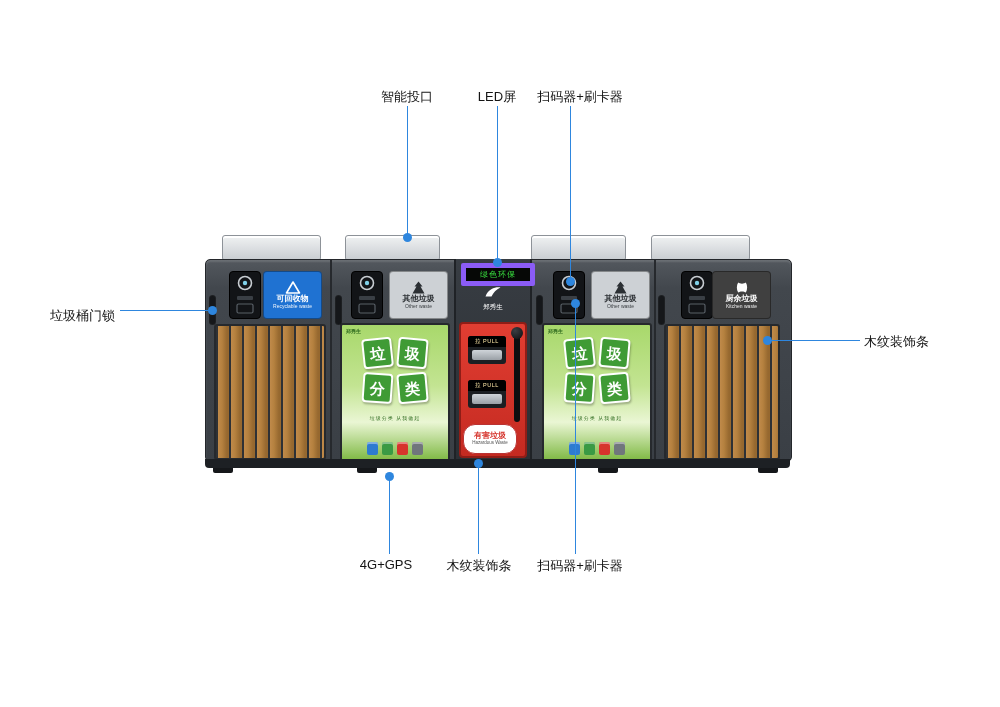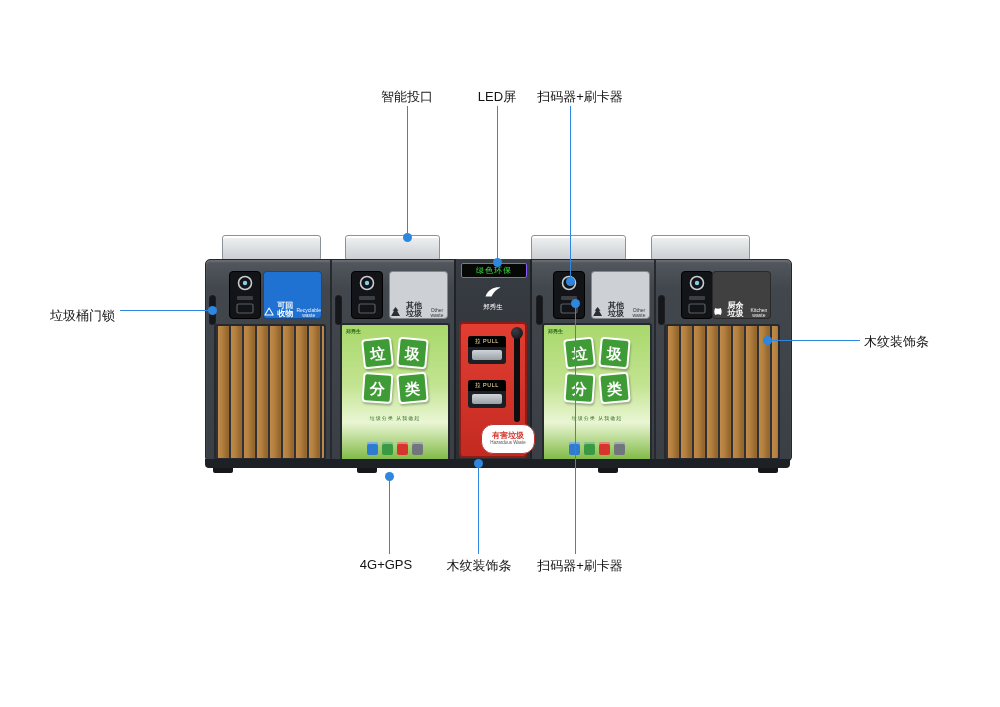--- a/index.html
+++ b/index.html
@@ -17,21 +17,21 @@
   .bodyshell{position:absolute;left:205px;top:259px;width:585px;height:201px;z-index:2;
        background:linear-gradient(180deg,#53585e 0%,#42474d 14%,#3a3f45 100%);
        border:1px solid #24272b;border-radius:5px;box-shadow:inset 0 2px 2px rgba(255,255,255,.14);}
   .divv{position:absolute;top:260px;width:2px;height:199px;background:#26292d;z-index:3;}
   .centercol{position:absolute;left:454px;top:259px;width:78px;height:201px;z-index:3;
        background:linear-gradient(180deg,#383d43,#2b2f34);
        border-left:2px solid #1f2226;border-right:2px solid #1f2226;box-sizing:border-box;}
   .scan{position:absolute;top:271px;width:30px;height:46px;background:#121417;border:1px solid #000;
         border-radius:4px;z-index:4;}
   .sign{position:absolute;top:271px;width:57px;height:46px;border-radius:4px;z-index:4;
-        display:flex;flex-direction:row;align-items:flex-end;justify-content:center;gap:1px;
+        display:flex;flex-direction:column;align-items:center;justify-content:center;gap:1px;
         border:1px solid rgba(0,0,0,.35);text-align:center;}
   .sign-cn{font-size:8px;font-weight:bold;line-height:1;}
   .sign-en{font-size:5px;line-height:1;opacity:.92;}
   .handle{position:absolute;top:296px;width:5px;height:28px;background:#15171a;border-radius:3px;
           box-shadow:0 0 0 1px rgba(0,0,0,.55);z-index:5;}
   .wood{position:absolute;top:324px;height:132px;border:2px solid #26292d;border-radius:3px;z-index:4;
         background:repeating-linear-gradient(90deg,#2e3135 0,#2e3135 2px,#c08a4a 2px,#b5813f 6px,#96682f 11px,#96682f 13px);}
   .poster{position:absolute;top:323px;width:106px;height:135px;border:2px solid #26292d;border-radius:3px;
         overflow:hidden;z-index:4;
         background:linear-gradient(180deg,#a8d86b 0%,#c3e492 45%,#eaf6d4 72%,#7fb944 100%);}
@@ -46,36 +46,36 @@
   .tile:nth-child(2){transform:rotate(5deg);}
   .tile:nth-child(3){transform:rotate(4deg);}
   .tile:nth-child(4){transform:rotate(-5deg);}
   .poster-slogan{position:absolute;left:0;right:0;top:90px;text-align:center;font-size:5px;
                  color:#2f6b1f;letter-spacing:1px;}
   .poster-bins{position:absolute;left:0;right:0;bottom:5px;display:flex;justify-content:center;gap:4px;}
   .pb{width:11px;height:13px;border-radius:2px;display:block;box-shadow:inset 0 2px 0 rgba(255,255,255,.4);}
   .b1{background:#2e7bd0;}.b2{background:#3a9a44;}.b3{background:#d6342c;}.b4{background:#70767c;}
 
   .led{position:absolute;left:461px;top:263px;width:64px;height:13px;background:#060806;
-       border:1px solid #8b5cf6;border-radius:2px;display:flex;align-items:center;justify-content:center;z-index:5;}
+       border:5px solid #8b5cf6;border-radius:2px;display:flex;align-items:center;justify-content:center;z-index:5;}
   .led span{color:#39e03f;font-size:8px;line-height:1;letter-spacing:1px;
             font-family:"DejaVu Sans Mono",monospace;}
   .center-logo{position:absolute;left:454px;top:284px;width:78px;text-align:center;color:#fff;z-index:5;}
   .center-logo .lg-txt{font-size:6.5px;margin-top:1px;}
   .red-panel{position:absolute;left:459px;top:322px;width:68px;height:136px;border-radius:4px;z-index:5;
        background:linear-gradient(180deg,#e23e32,#c42a21);border:2px solid #8f1d17;box-sizing:border-box;}
   .slot{position:absolute;left:7px;width:38px;height:28px;background:#1c1f23;border-radius:3px;overflow:hidden;}
   .slot .pl{height:11px;display:flex;align-items:center;justify-content:center;font-size:5.5px;
             color:#ffe9a8;background:#000;letter-spacing:.5px;}
   .slot .flap{margin:3px auto 0;width:30px;height:10px;border-radius:2px;
               background:linear-gradient(180deg,#cfd4d9,#9aa0a6);}
   .rod{position:absolute;right:5px;top:10px;width:6px;height:88px;background:#0d0e10;border-radius:3px;}
   .rod::before{content:"";position:absolute;left:-3px;top:-7px;width:12px;height:12px;border-radius:50%;
               background:radial-gradient(circle at 35% 30%,#3a3e43,#0d0e10);}
-  .haz-sign{position:absolute;left:20px;top:100px;width:52px;height:28px;background:#fff;
+  .haz-sign{position:absolute;left:2px;top:100px;width:52px;height:28px;background:#fff;
             border:1px solid #b33;border-radius:12px;display:flex;flex-direction:column;
             align-items:center;justify-content:center;gap:1px;}
   .haz-cn{font-size:8px;font-weight:bold;color:#d6342c;line-height:1;}
   .haz-en{font-size:4.5px;color:#555;line-height:1;}
   .base{position:absolute;left:205px;top:459px;width:585px;height:9px;background:#1d2024;
         border-radius:0 0 4px 4px;z-index:6;}
   .foot{position:absolute;top:468px;width:20px;height:5px;background:#15171a;
         border-radius:0 0 2px 2px;z-index:6;}
 </style>
 </head>

